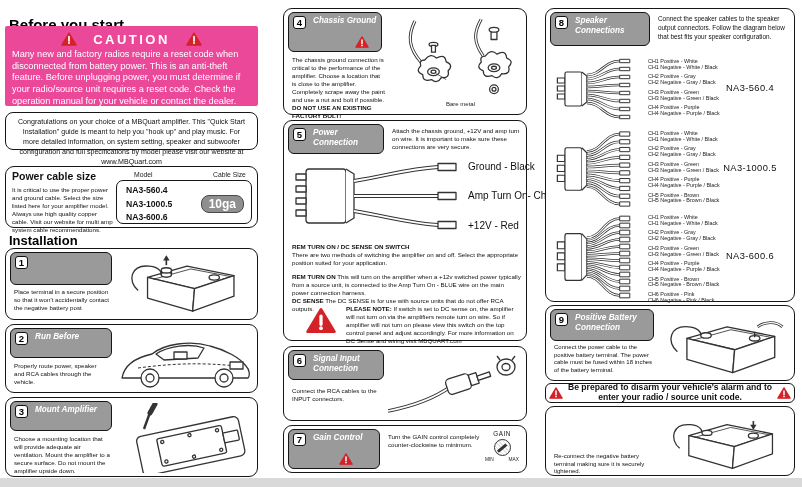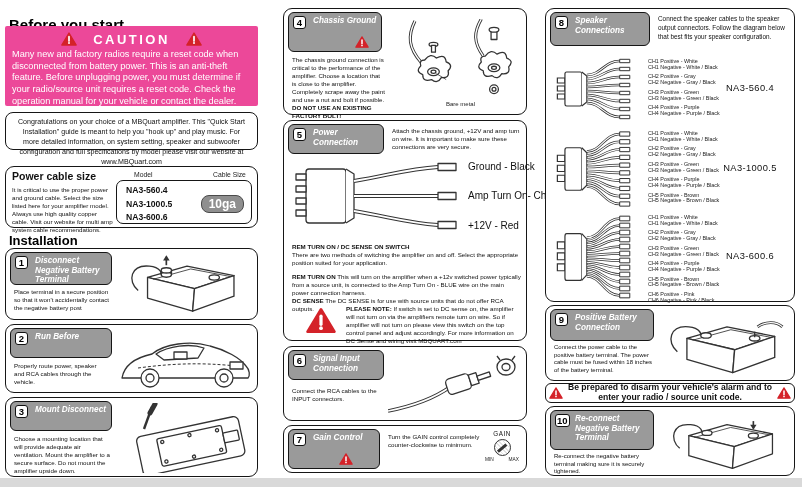--- a/index.html
+++ b/index.html
@@ -84,21 +84,20 @@
       </div>
       <div class="badge" style="right:7px;top:14px;">10ga</div>
     </div>
   </div>
 
   <div class="h2" style="left:9px;top:233px;">Installation</div>
 
   <div class="box" style="left:5px;top:248px;width:253px;height:72px;">
     <div class="step-head" style="left:4px;top:3px;width:102px;height:33px;">
       <span class="step-num">1</span>
-      <span class="t">Disconnect Negative Battery Terminal</span>
     </div>
     <div class="body-txt" style="left:8px;top:39px;width:96px;">Place terminal in a secure position so that it won't accidentally contact the negative battery post</div>
     <svg class="abs" style="left:115px;top:4px;" width="132" height="62" viewBox="0 0 132 66">
       <g fill="#fff" stroke="#333" stroke-width="1.4" stroke-linejoin="round">
         <path d="M14 40 C 2 30, 6 12, 26 14 C 38 15, 40 22, 38 26" fill="none"></path>
         <path d="M24 26 L66 14 L116 24 L74 38 Z"></path>
         <path d="M24 26 L24 48 L72 62 L74 38 Z"></path>
         <path d="M116 24 L116 46 L72 62 L74 38 Z"></path>
         <path d="M30 28 L70 17 L112 25" fill="none" stroke-width="0.9"></path>
         <ellipse cx="44" cy="23" rx="5.5" ry="2.8"></ellipse>
@@ -128,21 +127,21 @@
         <path d="M20 40 C 50 36, 80 34, 118 38" fill="none" stroke-width="1" stroke-dasharray="3 2"></path>
         <rect x="56" y="24" width="13" height="7"></rect>
         <rect x="112" y="34" width="13" height="7"></rect>
       </g>
     </svg>
   </div>
 
   <div class="box" style="left:5px;top:397px;width:253px;height:80px;">
     <div class="step-head" style="left:4px;top:3px;width:102px;height:30px;">
       <span class="step-num">3</span>
-      <span class="t">Mount Disconnect</span>
+      <span class="t">Mount Amplifier</span>
     </div>
     <div class="body-txt" style="left:8px;top:37px;width:98px;">Choose a mounting location that will provide adequate air ventilation. Mount the amplifier to a secure surface. Do not mount the amplifier upside down.</div>
     <svg class="abs" style="left:112px;top:5px;" width="136" height="70" viewBox="0 0 136 70">
       <g fill="#fff" stroke="#333" stroke-width="1.3" stroke-linejoin="round" transform="rotate(-12 68 40)">
         <rect x="20" y="24" width="104" height="40" rx="5"></rect>
         <rect x="40" y="30" width="66" height="28" rx="2"></rect>
         <rect x="106" y="38" width="15" height="10" rx="1"></rect>
         <circle cx="45" cy="34" r="1.6"></circle>
           <circle cx="101" cy="34" r="1.6"></circle>
         <circle cx="45" cy="54" r="1.6"></circle>
@@ -485,24 +484,20 @@
       </svg>
     <div class="alert-text">Be prepared to disarm your vehicle's alarm and to enter your radio / source unit code.</div>
     <svg class="tri" width="14" height="12" viewBox="0 0 24 21">
         <path d="M12 1.5 L22.8 19.5 L1.2 19.5 Z" fill="#d42229" stroke="#d42229" stroke-width="2" stroke-linejoin="round"></path>
         <path d="M12 7 L12 13.5" stroke="#fff" stroke-width="2.6" stroke-linecap="round"></path>
         <circle cx="12" cy="16.6" r="1.5" fill="#fff"></circle>
       </svg>
   </div>
 
   <div class="box" style="left:545px;top:406px;width:250px;height:70px;">
-    <div class="step-head" style="left:4px;top:3px;width:104px;height:40px;">
-      <span class="step-num">10</span>
-      <span class="t">Re-connect Negative Battery Terminal</span>
-    </div>
     <div class="body-txt" style="left:8px;top:46px;width:102px;font-size:6px;line-height:1.26;">Re-connect the negative battery terminal making sure it is securely tightened.</div>
     <svg class="abs" style="left:118px;top:5px;" width="126" height="60" viewBox="0 0 132 66">
       <g fill="#fff" stroke="#333" stroke-width="1.4" stroke-linejoin="round">
         <path d="M14 40 C 2 30, 6 12, 26 14 C 38 15, 40 22, 38 26" fill="none"></path>
         <path d="M24 26 L66 14 L116 24 L74 38 Z"></path>
         <path d="M24 26 L24 48 L72 62 L74 38 Z"></path>
         <path d="M116 24 L116 46 L72 62 L74 38 Z"></path>
         <path d="M30 28 L70 17 L112 25" fill="none" stroke-width="0.9"></path>
         <ellipse cx="44" cy="23" rx="5.5" ry="2.8"></ellipse>
         <ellipse cx="95" cy="26" rx="5.5" ry="2.8"></ellipse>

